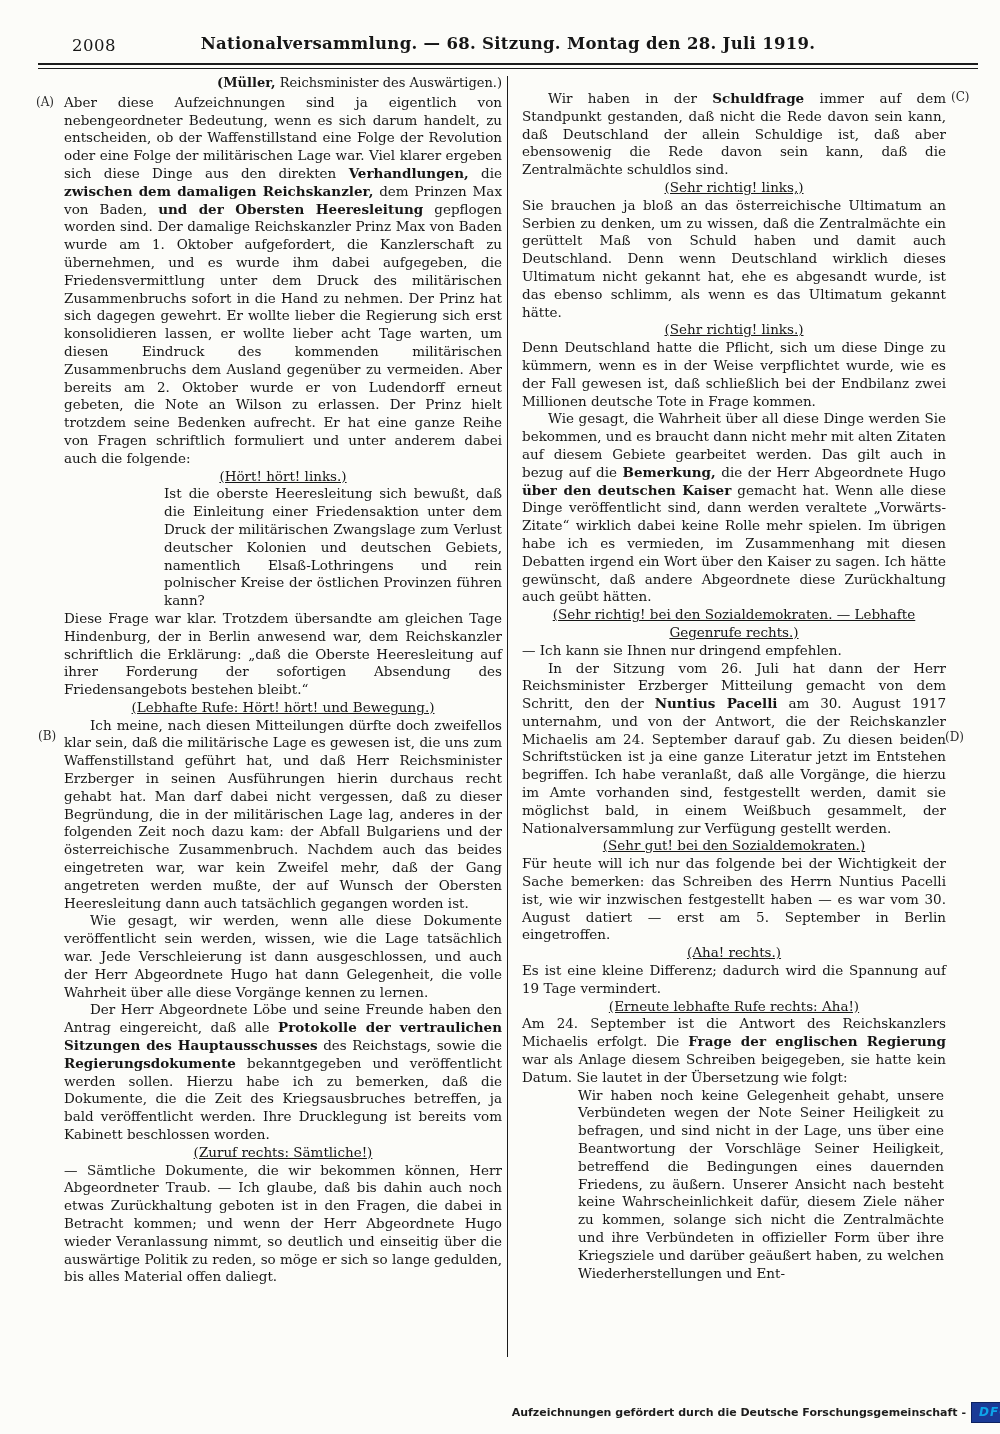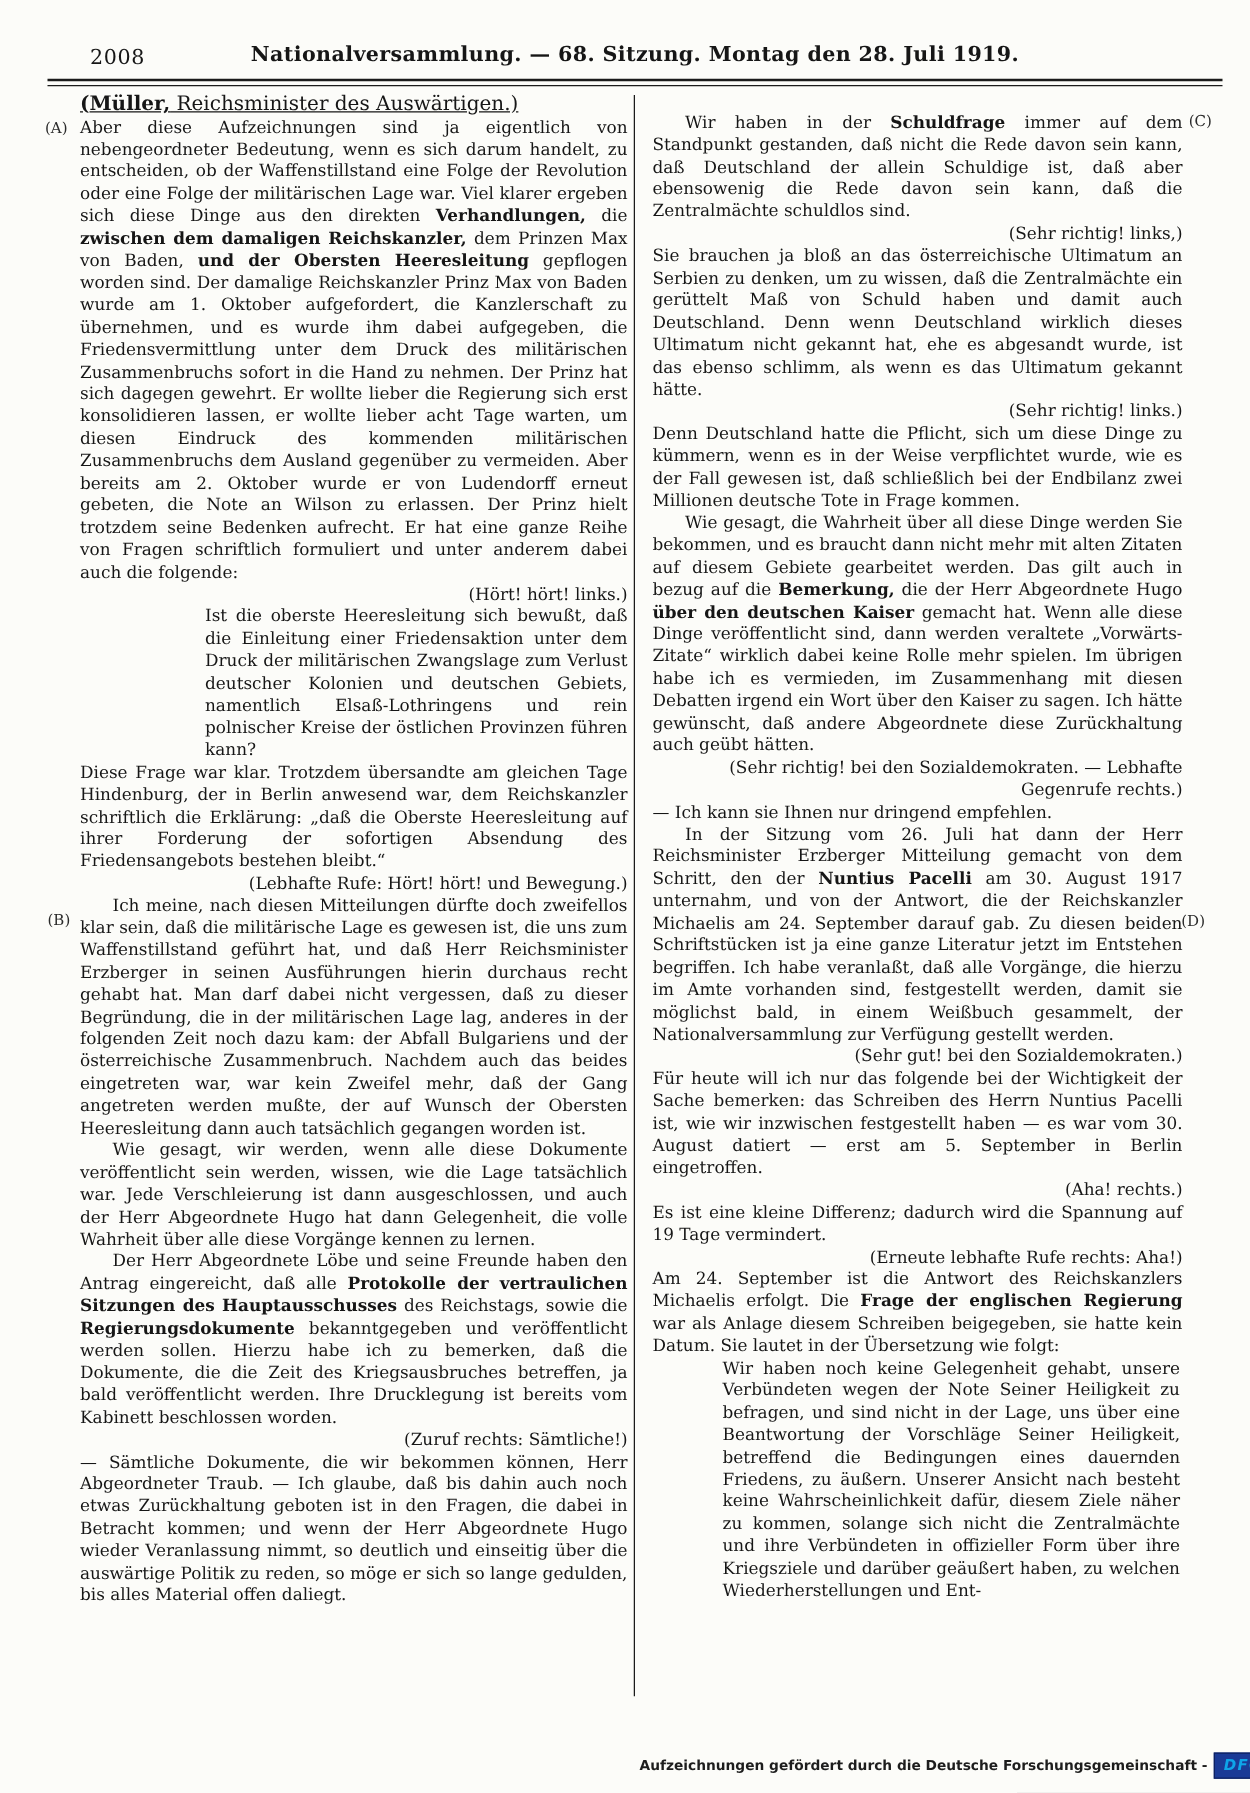--- a/index.html
+++ b/index.html
@@ -31,22 +31,22 @@
   }
   .col{
     position:absolute;
     font-size:13.5px;line-height:17.8px;
     text-align:justify;
   }
   #left-column{left:64px;top:74px;width:438px;}
   #right-column{left:522px;top:90px;width:424px;}
   .blk{margin:0;text-align:justify;}
   .blk.ind{text-indent:26px;}
-  .speaker{font-size:16px;text-align:left;margin-bottom:2px;text-decoration:underline;}
-  .stage{text-align:right;text-indent:0;}
+  .speaker{font-size:13px;text-align:right;margin-bottom:2px;}
+  .stage{text-align:center;text-indent:0;text-decoration:underline;}
   #left-column .quote{margin-left:100px;}
   #right-column .quote{margin-left:56px;margin-right:2px;}
   .bold{font-weight:bold;}
   .marker{
     position:absolute;font-size:12px;color:#2a2a2a;
     font-family:"DejaVu Serif",serif;
   }
   #marker-a{left:36px;top:95px;}
   #marker-b{left:38px;top:729px;}
   #marker-c{left:951px;top:90px;}

